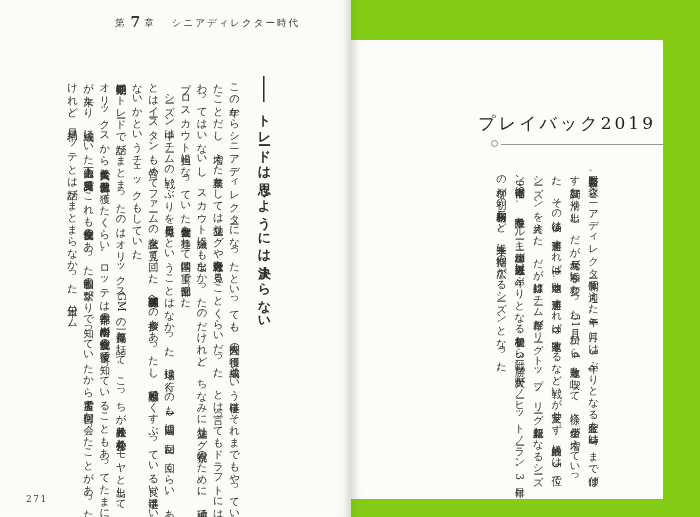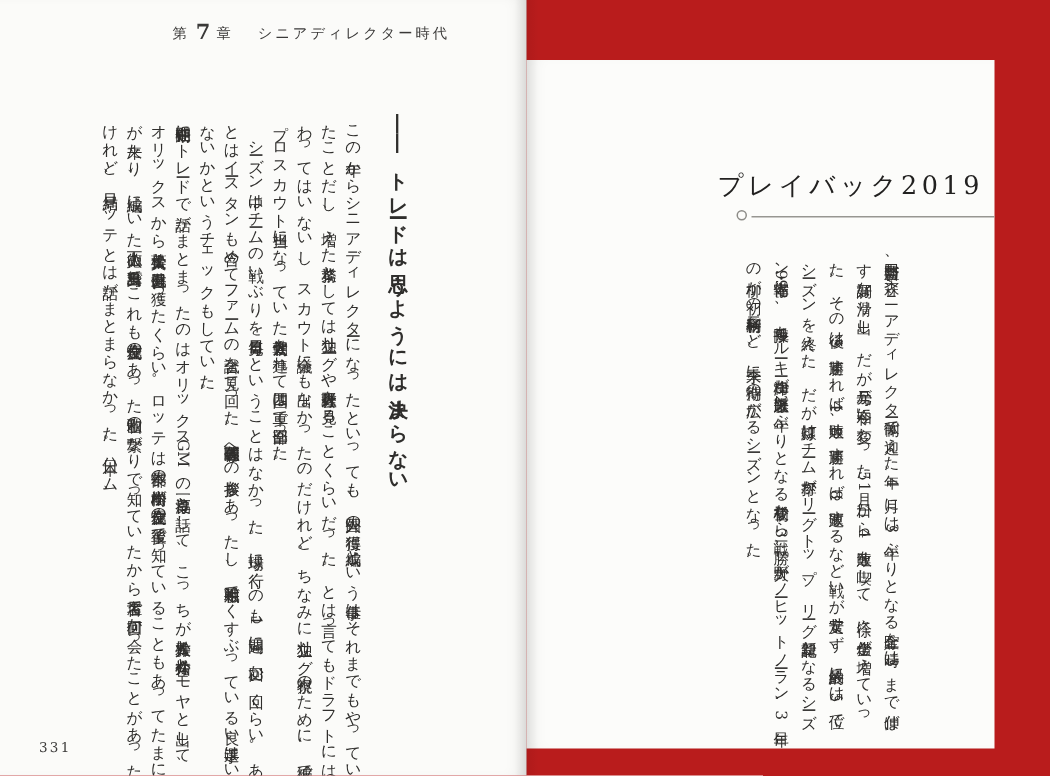--- a/index.html
+++ b/index.html
@@ -1,21 +1,21 @@
 <!DOCTYPE html>
 <html><head>
 <meta charset="utf-8">
 <style>
   * { box-sizing: border-box; }
   html, body { margin: 0; padding: 0; }
   .stage {
     position: relative;
     width: 700px;
     height: 517px;
-    background: #b91c1c;
+    background: #84cc16;
     overflow: hidden;
     font-family: "DejaVu Serif", serif;
     color: #2f2e2c;
   }
 
   
   .page { position: absolute; top: 0; }
   .left-page {
     left: 0; width: 351px; height: 517px;
     background: #fbfbf9;
@@ -108,21 +108,21 @@
 
     <div class="left-body">
       <h2 class="section-heading">
         <span class="dash">――</span><span>トレードは思うようには決まらない</span>
       </h2>
       <p class="para">この年からシニアディレクターになったといっても、外国人の獲得、編成という仕事はそれまでもやっていたことだし、増えた業務としては独立リーグや社会人野球を見ることくらいだった。とは言ってもドラフトには関わってはいないし、スカウト会議にも出なかったのだけれど。ちなみに独立リーグ視察のために、編成でプロスカウト担当になっていた朝倉健太を連れて四国は車で全部回った。</p>
       <p class="para indent">シーズン中はチームの戦いぶりを毎日見るということはなかった。球場に行くのも1週間に1回か2回くらい。あとはイースタンも含めてファームの試合を見て回った。各球団関係者への挨拶もあったし、対戦相手でくすぶっている良い選手はいないかというチェックもしていた。</p>
       <p class="para">在任期間中にトレードで話がまとまったのはオリックスGMの福良淳一と話して、こっちが松井雅人と松井祐介とモヤと出して、オリックスから松葉貴大と武田健吾を獲ったくらい。ロッテは本部長の松本尚樹が住友金属の後輩で知っていることもあってたまに連絡が来たり、編成にいた山下徳人も箕島出身でこれも住友金属のあった和歌山の繋がりで知っていたから名古屋で何回か会ったことがあったけれど、結局ロッテとは話がまとまらなかった。日本ハム、</p>
     </div>
 
-    <div class="page-number">331</div>
+    <div class="page-number">271</div>
   </div>
 
   <div class="page right-page">
     <div class="playback-header">
       <div class="playback-title">プレイバック2019</div>
       <div class="playback-rule">
         <span class="rule-circle"></span>
       </div>
     </div>
     <div class="right-body">

